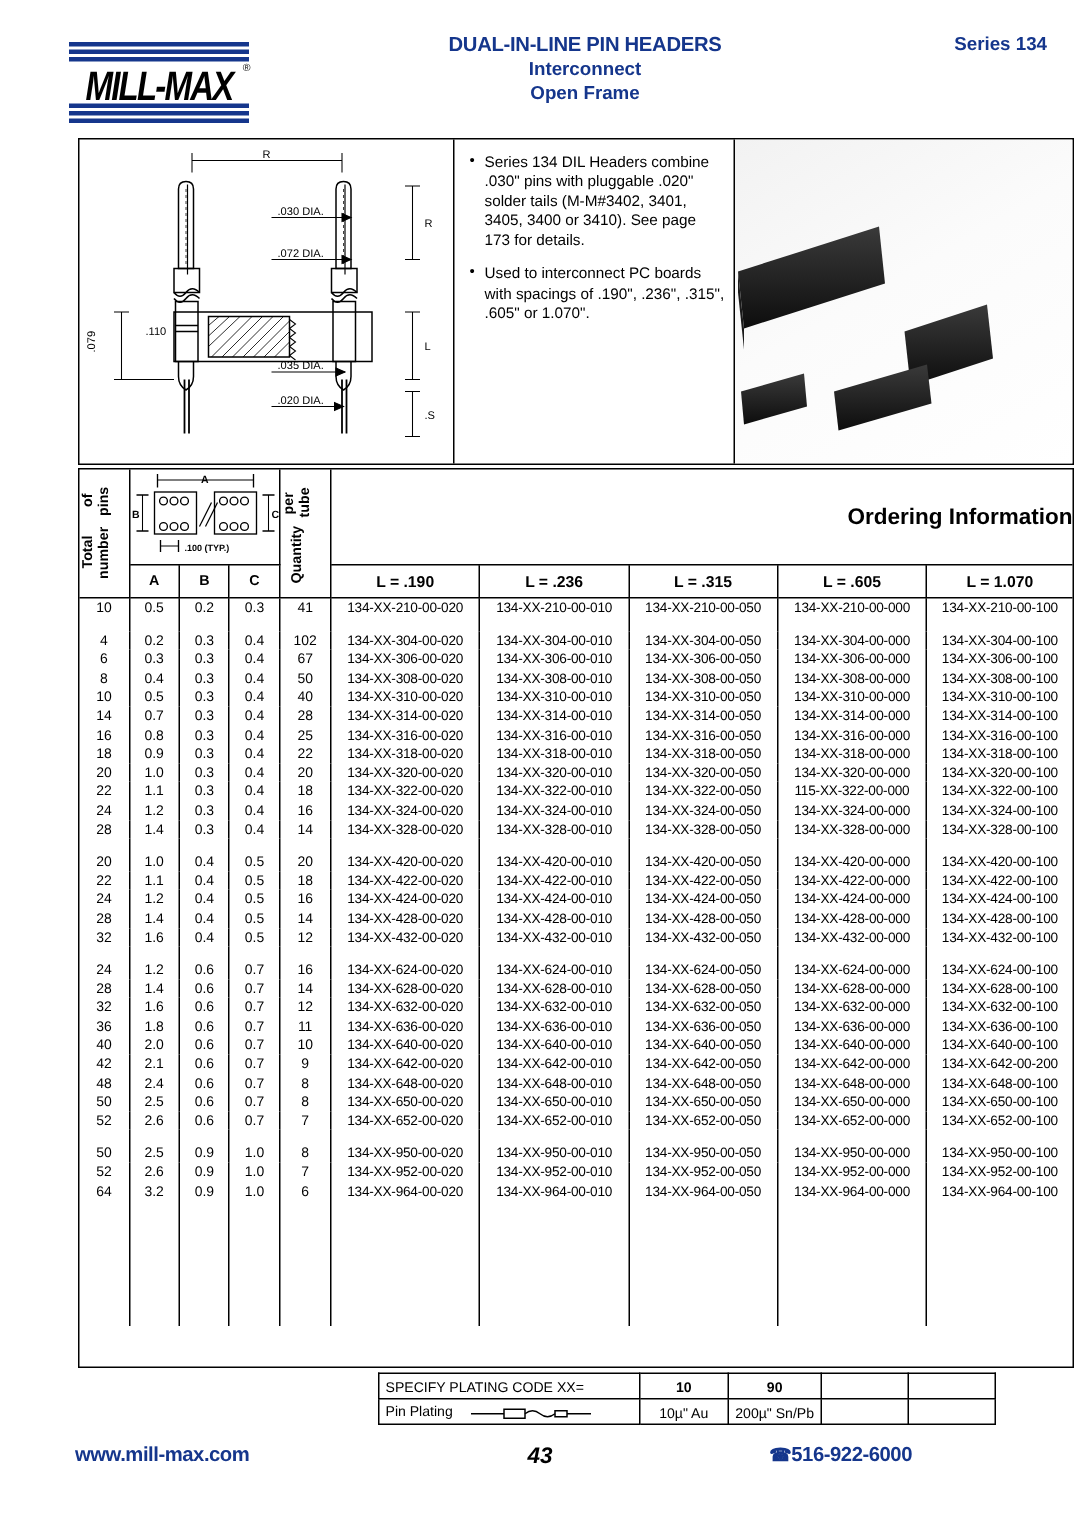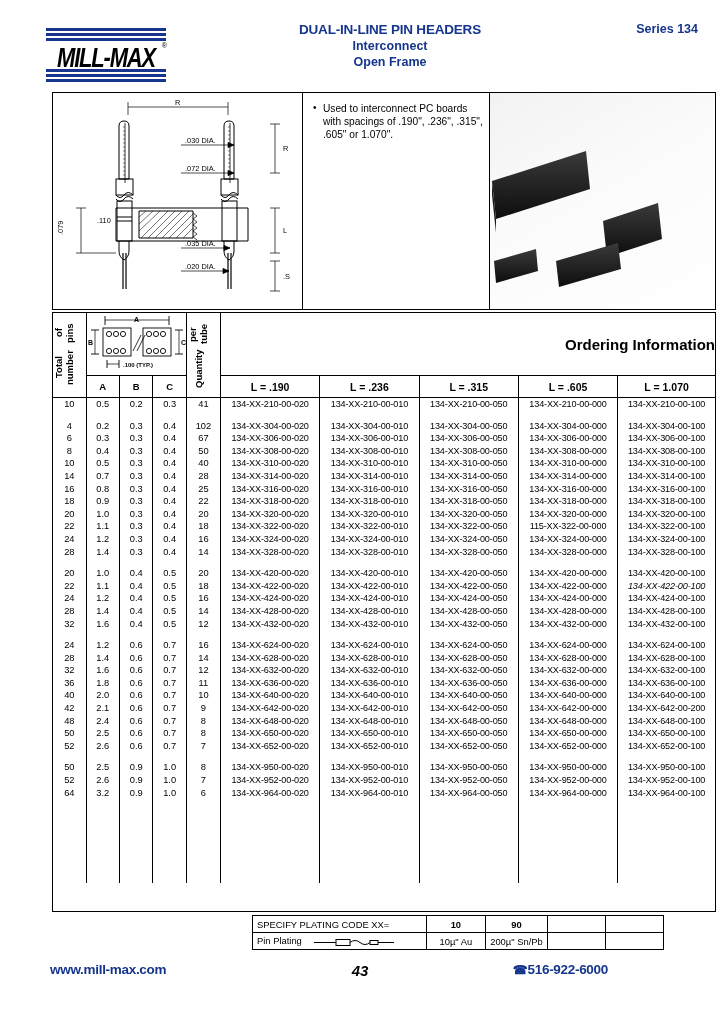--- a/index.html
+++ b/index.html
@@ -250,20 +250,21 @@
           <text x="230" y="186">.S</text>
           <text x="122" y="12">R</text>
           <text x="44" y="130">.110</text>
           <text x="10" y="142" transform="rotate(-90 10 142)">.079</text>
         </g>
       </svg>
     </div>
 
     <div id="bullets-cell">
       <ul class="bullets">
+        <li>Series 134 DIL Headers combine .030" pins with pluggable .020" solder tails (M-M#3402, 3401, 3405, 3400 or 3410). See page 173 for details.</li>
         <li>Used to interconnect PC boards with spacings of .190", .236", .315", .605" or 1.070".</li>
       </ul>
     </div>
 
     <div id="photo-cell">
       <div id="photo">
         <svg width="228" height="215" viewBox="0 0 228 215">
           <defs>
             <linearGradient id="pin" x1="0" y1="0" x2="1" y2="0">
               <stop offset="0%" stop-color="#6b6b6b"></stop>
@@ -645,21 +646,21 @@
           <tr>
             <td class="dcell">22</td>
             <td class="dcell">1.1</td>
             <td class="dcell">0.4</td>
             <td class="dcell">0.5</td>
             <td class="dcell thick-r">18</td>
             <td class="dcell pcell">134-XX-422-00-020</td>
             <td class="dcell pcell">134-XX-422-00-010</td>
             <td class="dcell pcell">134-XX-422-00-050</td>
             <td class="dcell pcell">134-XX-422-00-000</td>
-            <td class="dcell pcell" style="border-right: none; font-style: italic;">134-XX-422-00-100</td>
+            <td class="dcell pcell" style="border-right: none;">134-XX-422-00-100</td>
           </tr>
           <tr>
             <td class="dcell">24</td>
             <td class="dcell">1.2</td>
             <td class="dcell">0.4</td>
             <td class="dcell">0.5</td>
             <td class="dcell thick-r">16</td>
             <td class="dcell pcell">134-XX-424-00-020</td>
             <td class="dcell pcell">134-XX-424-00-010</td>
             <td class="dcell pcell">134-XX-424-00-050</td>

